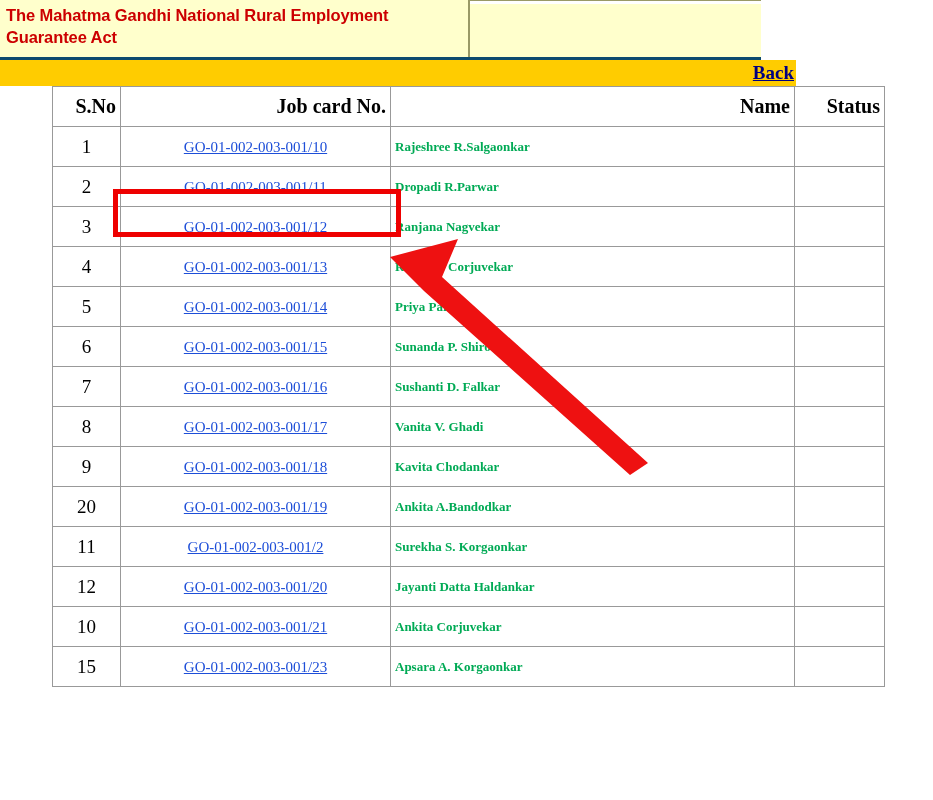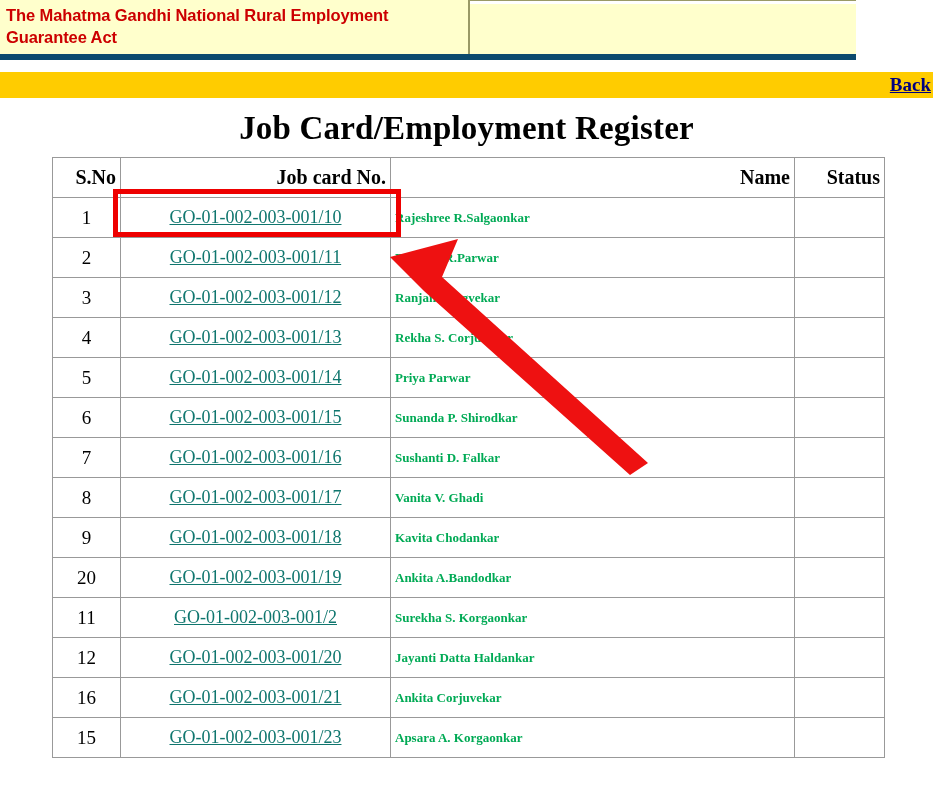--- a/index.html
+++ b/index.html
@@ -12,23 +12,23 @@
     position: relative;
     width: 933px;
     height: 800px;
     overflow: hidden;
     background: #ffffff;
   }
 
   
   .header-band {
     display: flex;
-    width: 856px;
+    width: 761px;
     height: 60px;
-    border-bottom: 6px solid #0c4a6e;
+    border-bottom: 3px solid #0c4a6e;
     box-sizing: border-box;
   }
   .header-left {
     width: 470px;
     background: #ffffcc;
     border-right: 2px solid #999966;
     box-sizing: border-box;
     padding: 4px 6px 0 6px;
   }
   .header-title {
@@ -46,25 +46,24 @@
   }
   .header-right-top {
     height: 3px;
     border-top: 1px solid #999966;
     background: #ffffff;
   }
 
   
   .gold-bar {
     position: relative;
-    width: 933px;
+    width: 796px;
     height: 26px;
     background: #ffcc00;
     box-sizing: border-box;
-    margin-top: 12px;
   }
   .back-link {
     position: absolute;
     right: 2px;
     top: 2px;
     color: #000080;
     font-family: "Liberation Serif", serif;
     font-weight: bold;
     font-size: 19px;
     text-decoration: underline;
@@ -115,23 +114,23 @@
   }
   td.sno {
     text-align: center;
     font-size: 19px;
     color: #000000;
   }
   td.job {
     text-align: center;
   }
   td.job a {
-    color: #0f766e;
+    color: #1d4ed8;
     text-decoration: underline;
-    font-size: 18px;
+    font-size: 15px;
     font-family: "Liberation Serif", serif;
     cursor: pointer;
     white-space: nowrap;
   }
   td.name {
     color: #00aa55;
     font-weight: bold;
     font-size: 13px;
     padding-left: 6px;
     text-align: left;
@@ -168,21 +167,20 @@
     </div>
     <div class="header-right">
       <div class="header-right-top"></div>
     </div>
   </div>
 
   <div class="gold-bar">
     <span class="back-link">Back</span>
   </div>
 
-  <div class="page-title">Job Card/Employment Register</div>
 
   <div class="table-wrap">
     <table class="register">
       <thead>
         <tr>
           <th class="col-sno">S.No</th>
           <th class="col-job">Job card No.</th>
           <th class="col-name">Name</th>
           <th class="col-status">Status</th>
         </tr>
@@ -254,21 +252,21 @@
           <td class="name">Surekha S. Korgaonkar</td>
           <td class="status"></td>
         </tr>
         <tr>
           <td class="sno">12</td>
           <td class="job"><a>GO-01-002-003-001/20</a></td>
           <td class="name">Jayanti Datta Haldankar</td>
           <td class="status"></td>
         </tr>
         <tr>
-          <td class="sno">16</td>
+          <td class="sno">10</td>
           <td class="job"><a>GO-01-002-003-001/21</a></td>
           <td class="name">Ankita Corjuvekar</td>
           <td class="status"></td>
         </tr>
         <tr>
           <td class="sno">15</td>
           <td class="job"><a>GO-01-002-003-001/23</a></td>
           <td class="name">Apsara A. Korgaonkar</td>
           <td class="status"></td>
         </tr>

